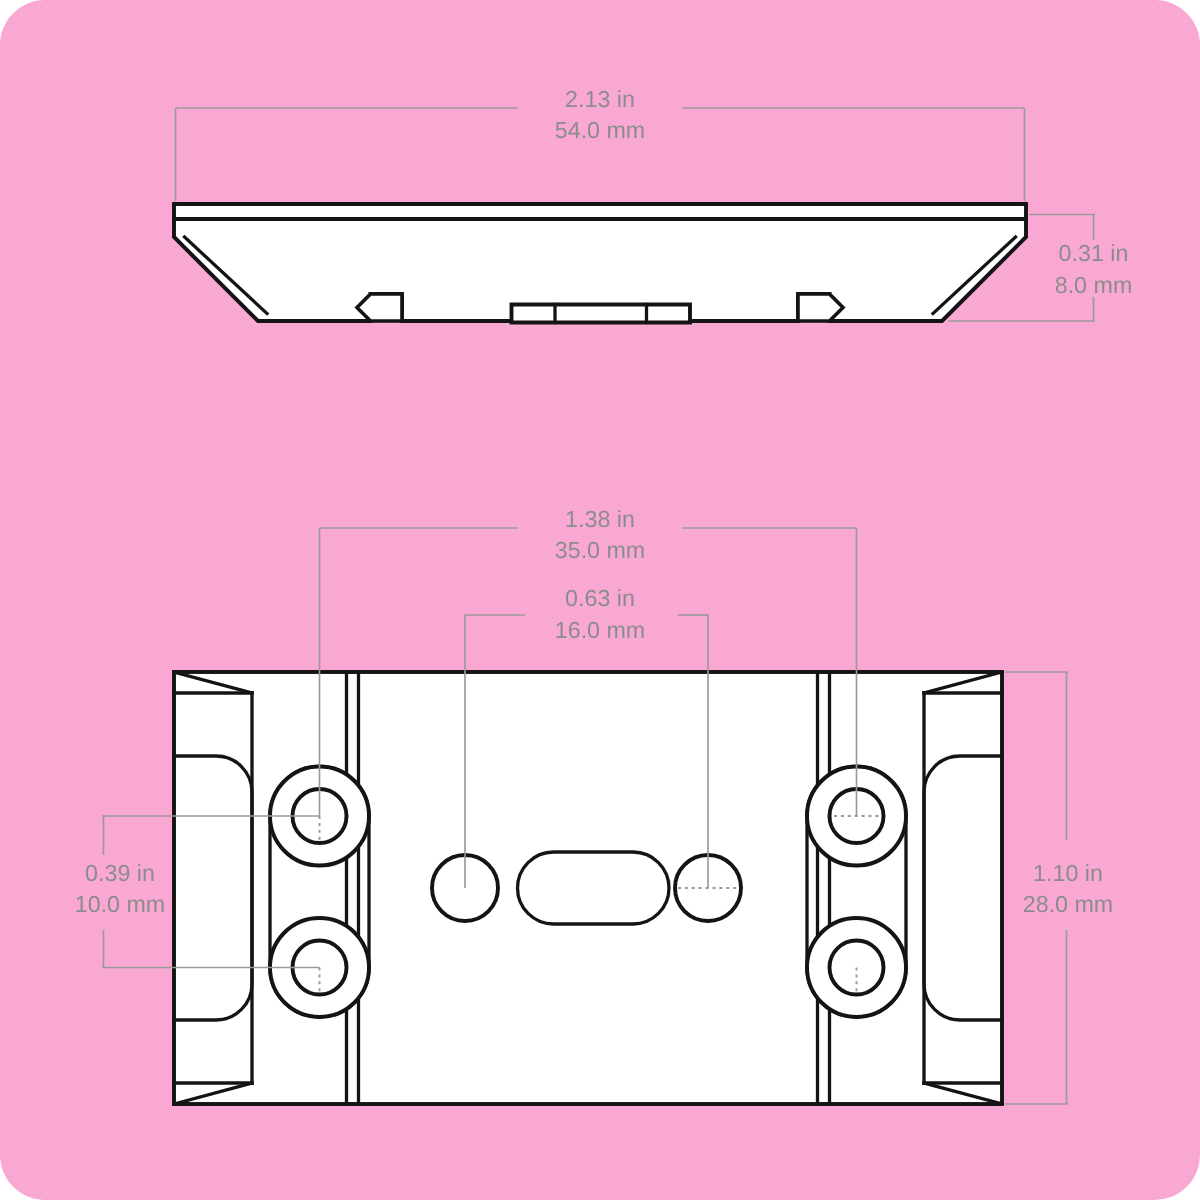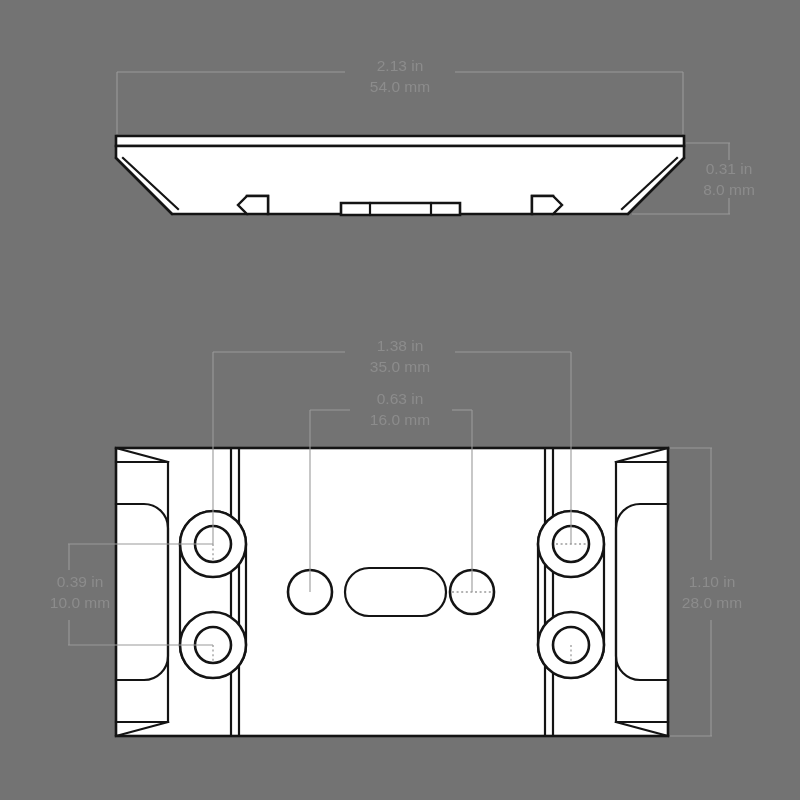--- a/index.html
+++ b/index.html
@@ -11,21 +11,22 @@
   body {
     width: 800px;
     height: 800px;
     font-family: "Liberation Sans", sans-serif;
     overflow: hidden;
   }
   #drawing-sheet {
     position: relative;
     width: 800px;
     height: 800px;
-    background: #737373;
+    background: #f9a8d4;
+    border-radius: 30px;
   }
   #drawing-svg {
     display: block;
     width: 800px;
     height: 800px;
   }
   .part-outline {
     fill: #ffffff;
     stroke: #141414;
     stroke-width: 2.6;

